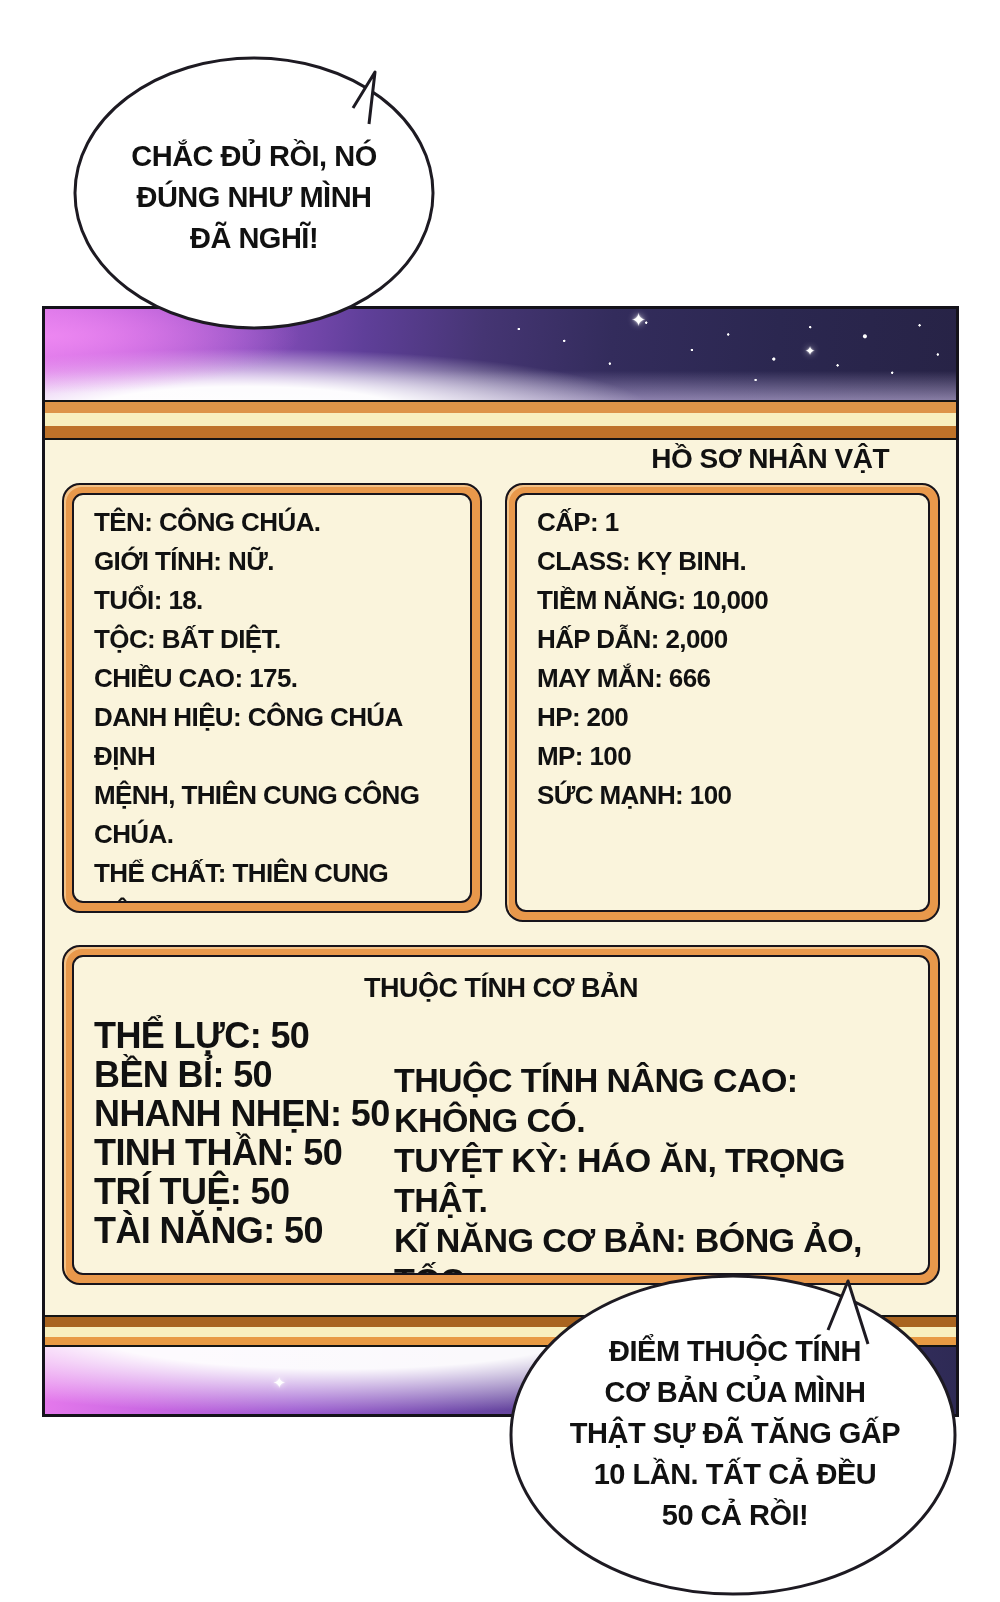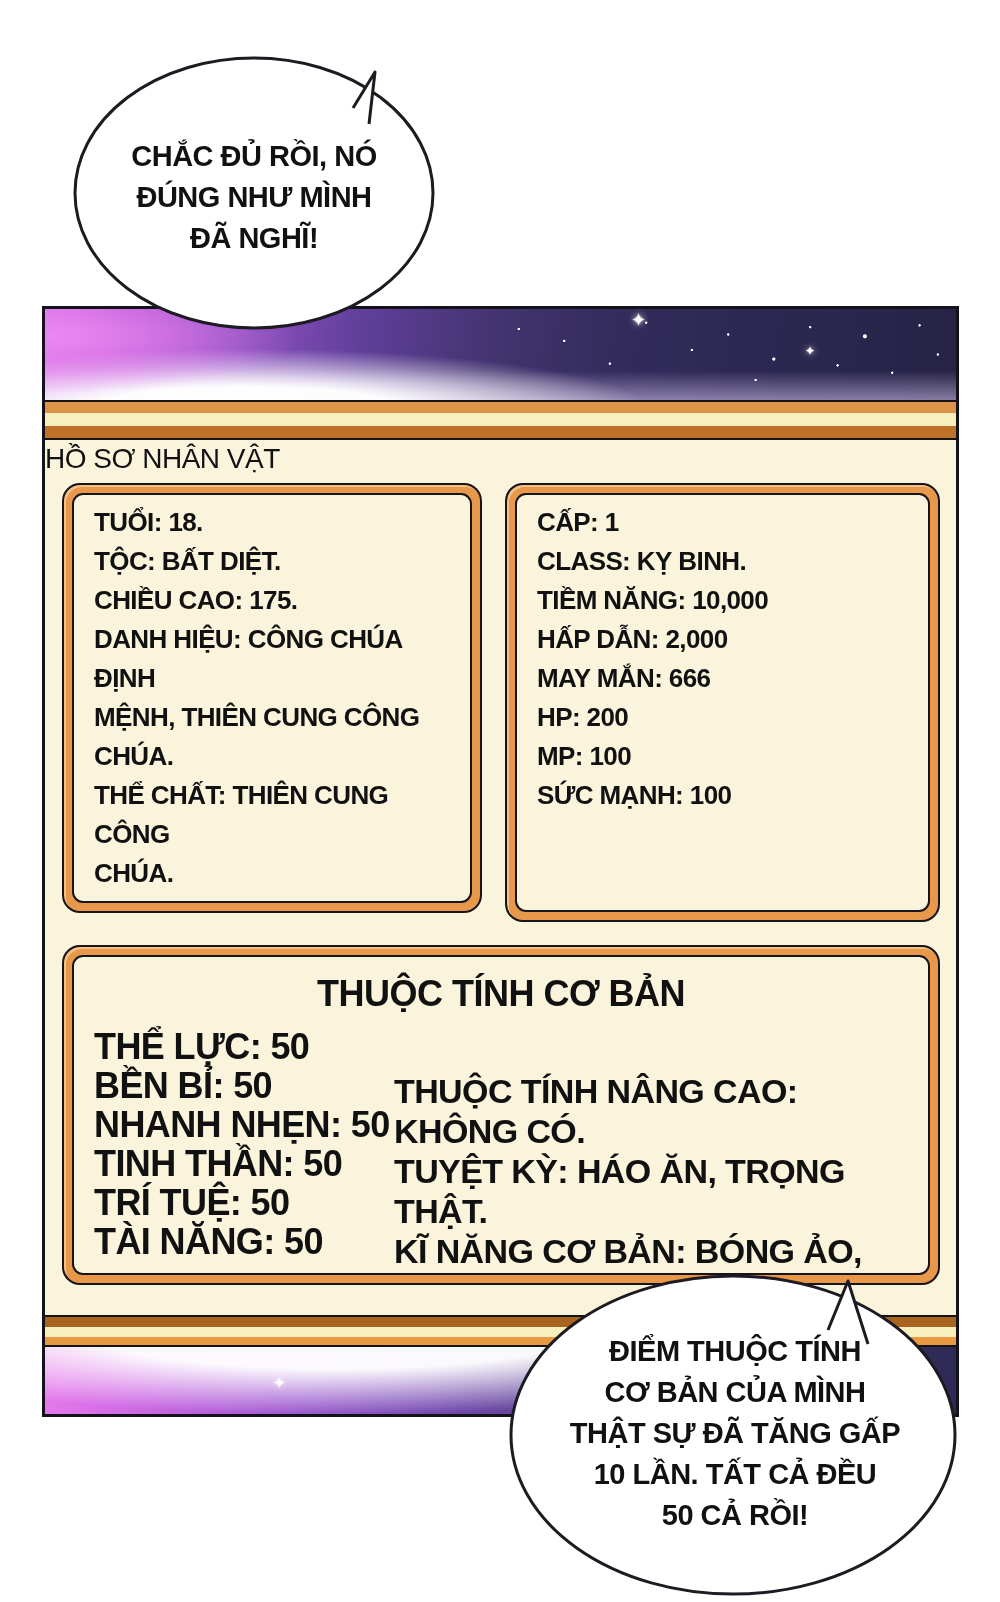--- a/index.html
+++ b/index.html
@@ -41,36 +41,36 @@
       radial-gradient(1.5px 1.5px at 70% 40%, #fff 60%, transparent 100%),
       radial-gradient(1.5px 1.5px at 76% 62%, #fff 60%, transparent 100%),
       radial-gradient(1.5px 1.5px at 83% 50%, #fff 60%, transparent 100%),
       radial-gradient(1.5px 1.5px at 89% 72%, #fff 60%, transparent 100%),
       radial-gradient(80% 170% at 32% -25%, rgba(255,255,255,.97) 34%, rgba(255,255,255,0) 74%),
       linear-gradient(93deg, #e579ec 0%, #c967e2 12%, #9a57cf 28%, #7048ab 45%, #534188 62%, #3b3268 80%, #2e2a55 100%);}
 
   .sparkle{position:absolute;color:#fff;font-size:16px;line-height:16px;
            text-shadow:0 0 7px rgba(255,255,255,.95),0 0 2px #fff;}
 
-  .panel-title{position:absolute;left:0;top:134px;width:844px;text-align:left;
-               font-size:28px;font-weight:normal;letter-spacing:-.5px;}
+  .panel-title{position:absolute;left:0;top:134px;width:844px;text-align:right;
+               font-size:28px;font-weight:bold;letter-spacing:-.5px;}
 
   
   .gbox{position:absolute;border:2px solid #17141c;border-radius:18px;background:#E8984B;
         padding:8px;box-shadow:inset 2px 2px 0 rgba(255,246,210,.45);box-sizing:border-box;}
   .gbox-inner{width:100%;height:100%;border:2.5px solid #17141c;border-radius:11px;
               background:#FAF4DC;box-sizing:border-box;overflow:hidden;}
   .profile-box{left:17px;top:174px;width:420px;height:430px;}
   .stats-box{left:460px;top:174px;width:435px;height:439px;}
   .basic-box{left:17px;top:636px;width:878px;height:340px;}
 
   .rows{padding:8px 4px 4px 20px;font-size:26px;font-weight:bold;letter-spacing:-.6px;}
   .row{line-height:39px;white-space:pre-line;}
 
-  .basic-title{text-align:center;font-size:36px;font-weight:bold;letter-spacing:-.5px;
+  .basic-title{text-align:center;font-size:27px;font-weight:bold;letter-spacing:-.5px;
                padding-top:16px;}
   .basic-cols{display:flex;padding:12px 10px 0 20px;}
   .basic-left{width:300px;font-size:36px;font-weight:bold;letter-spacing:-.6px;}
   .basic-left .row{line-height:39px;}
   .basic-right{flex:1;padding-top:44px;font-size:34px;font-weight:bold;letter-spacing:-.6px;}
   .basic-right .row{line-height:40px;}
 
   
   .bubble-svg{position:absolute;overflow:visible;}
   .bubble-text{position:absolute;display:flex;align-items:center;justify-content:center;
@@ -88,20 +88,22 @@
       <span class="sparkle" style="left:760px;top:34px;font-size:12px;">✦</span>
     </div>
     <div class="band gold-top"></div>
 
     <div class="panel-title">HỒ SƠ NHÂN VẬT</div>
 
     <div class="gbox profile-box">
       <div class="gbox-inner">
         <div class="rows">
 
+        <div class="row">TÊN: CÔNG CHÚA.</div>
+            <div class="row">GIỚI TÍNH: NỮ.</div>
             <div class="row">TUỔI: 18.</div>
             <div class="row">TỘC: BẤT DIỆT.</div>
             <div class="row">CHIỀU CAO: 175.</div>
             <div class="row">DANH HIỆU: CÔNG CHÚA ĐỊNH
 MỆNH, THIÊN CUNG CÔNG
 CHÚA.</div>
             <div class="row">THỂ CHẤT: THIÊN CUNG CÔNG
 CHÚA.</div>
           </div>
       </div>

